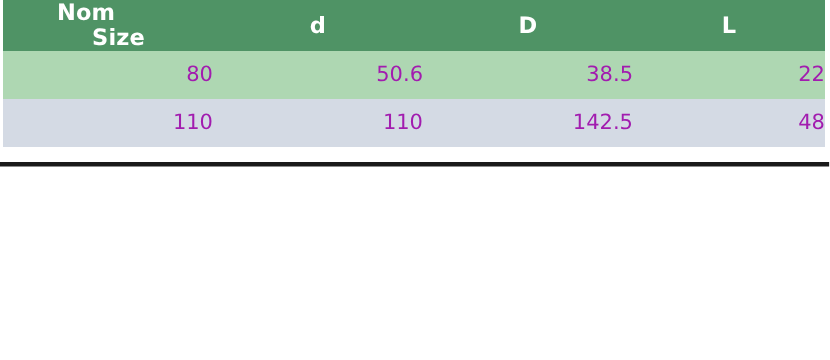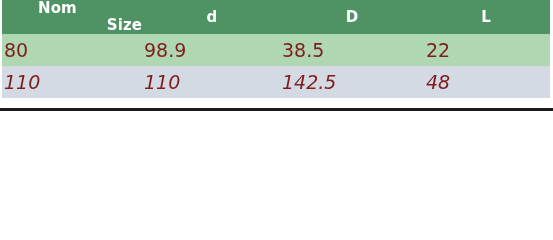--- a/index.html
+++ b/index.html
@@ -55,37 +55,37 @@
     line-height: 17px;
     padding-left: 14px;
   }
   .nom-line-1 {
     display: block;
     text-align: left;
     padding-left: 22px;
   }
   .nom-line-2 {
     display: block;
-    text-align: right;
+    text-align: center;
     padding-left: 0px;
   }
 
   
   tbody tr { height: 32px; }
   tbody td {
-    font-size: 19px;
+    font-size: 14px;
     font-weight: normal;
-    color: #7f1d1d;
-    text-align: left;
+    color: #a21caf;
+    text-align: right;
     vertical-align: middle;
     padding: 0;
     margin: 0;
   }
   tbody tr.row-green td { background: #aed7b2; }
-  tbody tr.row-gray  td { background: #d4dae4; font-style: italic; }
+  tbody tr.row-gray  td { background: #d4dae4; }
 
   
   tbody td.cell-nom { padding-left: 2px; }
   tbody td.cell-d   { padding-left: 2px; }
   tbody td.cell-dd  { padding-left: 0px; }
   tbody td.cell-l   { padding-left: 4px; }
 
   
   .bottom-rule {
     position: absolute;
@@ -119,21 +119,21 @@
         </th>
         <th>d</th>
         <th>D</th>
         <th>L</th>
       </tr>
     </thead>
 
     <tbody>
       <tr class="row-green">
         <td class="cell-nom">80</td>
-        <td class="cell-d">98.9</td>
+        <td class="cell-d">50.6</td>
         <td class="cell-dd">38.5</td>
         <td class="cell-l">22</td>
       </tr>
       <tr class="row-gray">
         <td class="cell-nom">110</td>
         <td class="cell-d">110</td>
         <td class="cell-dd">142.5</td>
         <td class="cell-l">48</td>
       </tr>
     </tbody>

